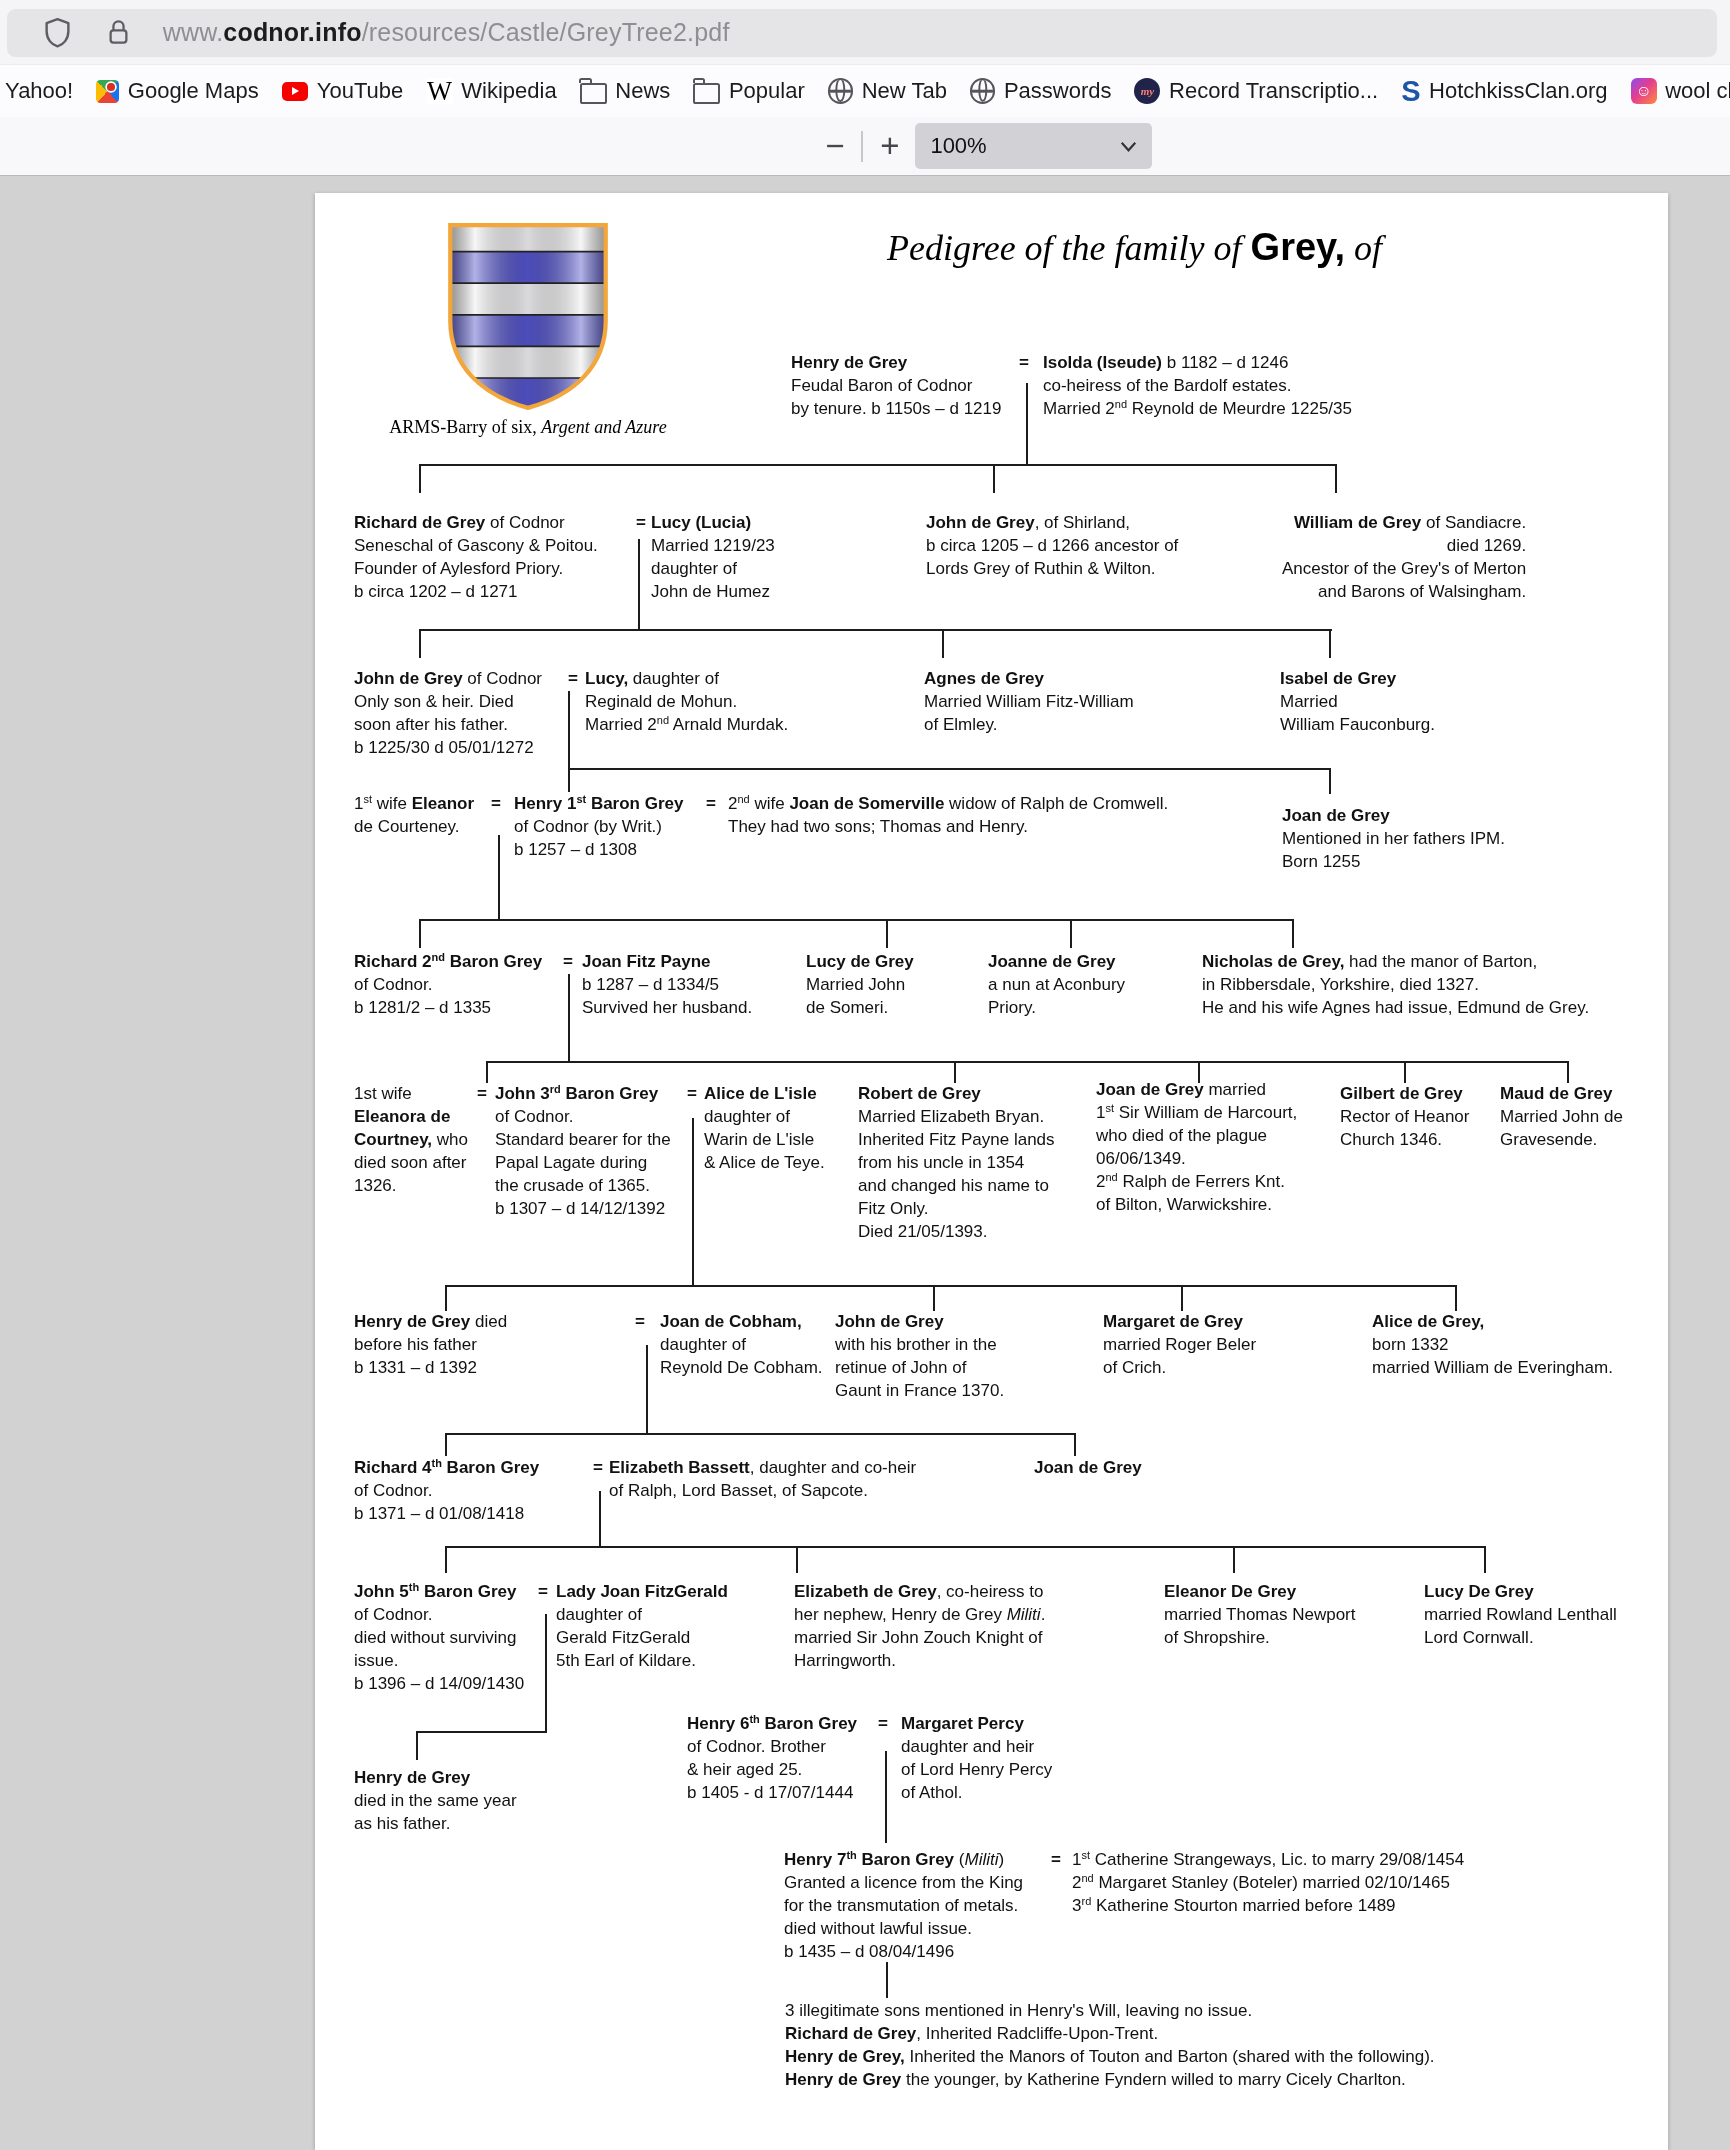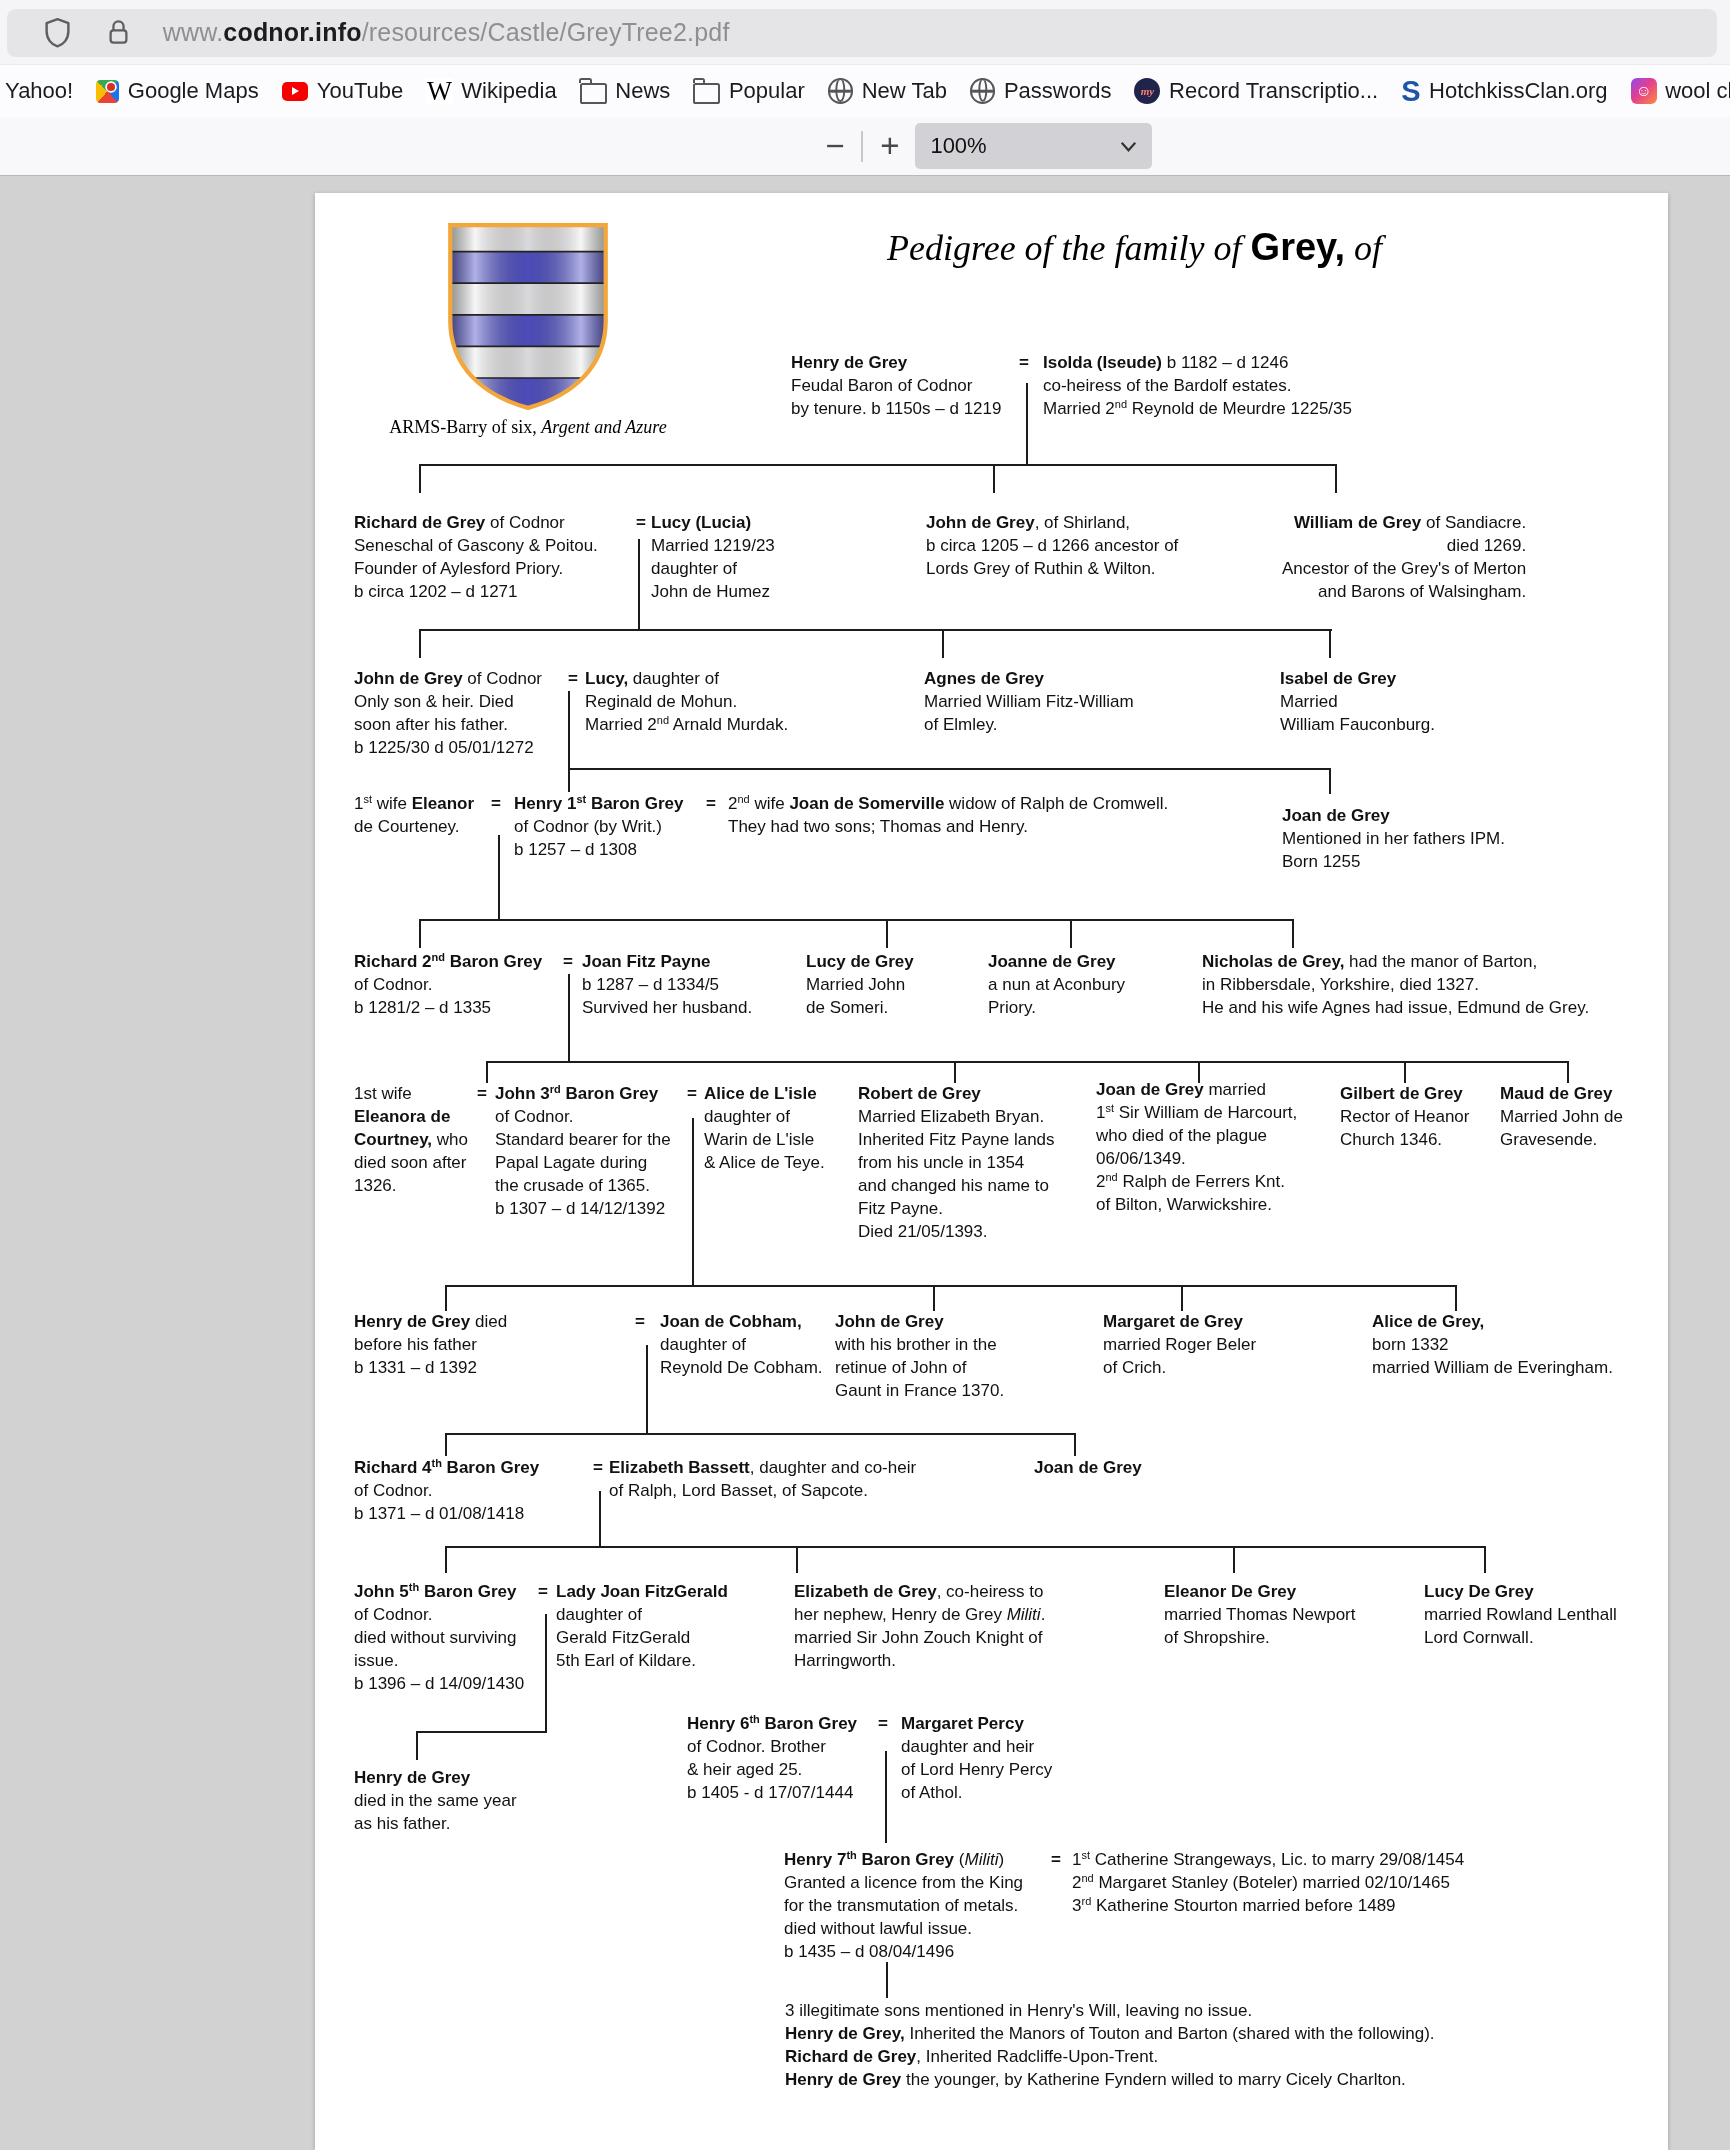--- a/index.html
+++ b/index.html
@@ -325,21 +325,21 @@
           <div><span>daughter of</span></div>
           <div><span>Warin de L'isle</span></div>
           <div><span>&amp; Alice de Teye.</span></div>
         </div>
         <div class="node" style="left: 543px; top: 889px;">
           <div><span class="b">Robert de Grey</span></div>
           <div><span>Married Elizabeth Bryan.</span></div>
           <div><span>Inherited Fitz Payne lands</span></div>
           <div><span>from his uncle in 1354</span></div>
           <div><span>and changed his name to</span></div>
-          <div><span>Fitz Payne.</span></div>
+          <div><span>Fitz Only.</span></div>
           <div><span>Died 21/05/1393.</span></div>
         </div>
         <div class="node" style="left: 781px; top: 885px;">
           <div><span class="b">Joan de Grey</span><span> married</span></div>
           <div><span>1</span><span class="sup">st</span><span> Sir William de Harcourt,</span></div>
           <div><span>who died of the plague</span></div>
           <div><span>06/06/1349.</span></div>
           <div><span>2</span><span class="sup">nd</span><span> Ralph de Ferrers Knt.</span></div>
           <div><span>of Bilton, Warwickshire.</span></div>
         </div>
@@ -459,22 +459,22 @@
         <div class="node" style="left: 736px; top: 1655px;">
           <div><span class="b">=</span></div>
         </div>
         <div class="node" style="left: 757px; top: 1655px;">
           <div><span>1</span><span class="sup">st</span><span> Catherine Strangeways, Lic. to marry 29/08/1454</span></div>
           <div><span>2</span><span class="sup">nd</span><span> Margaret Stanley (Boteler) married 02/10/1465</span></div>
           <div><span>3</span><span class="sup">rd</span><span> Katherine Stourton married before 1489</span></div>
         </div>
         <div class="node" style="left: 470px; top: 1806px;">
           <div><span>3 illegitimate sons mentioned in Henry's Will, leaving no issue.</span></div>
+          <div><span class="b">Richard de Grey</span><span>, Inherited Radcliffe-Upon-Trent.</span></div>
           <div><span class="b">Henry de Grey,</span><span> Inherited the Manors of Touton and Barton (shared with the following).</span></div>
-          <div><span class="b">Richard de Grey</span><span>, Inherited Radcliffe-Upon-Trent.</span></div>
           <div><span class="b">Henry de Grey</span><span> the younger, by Katherine Fyndern willed to marry Cicely Charlton.</span></div>
         </div>
         <div class="conn" style="left: 711px; top: 190px; width: 1.7px; height: 81px;"></div>
         <div class="conn" style="left: 104px; top: 271px; width: 918px; height: 1.7px;"></div>
         <div class="conn" style="left: 104px; top: 271px; width: 1.7px; height: 29px;"></div>
         <div class="conn" style="left: 678px; top: 271px; width: 1.7px; height: 29px;"></div>
         <div class="conn" style="left: 1020px; top: 271px; width: 1.7px; height: 29px;"></div>
         <div class="conn" style="left: 323px; top: 346px; width: 1.7px; height: 92px;"></div>
         <div class="conn" style="left: 104px; top: 436px; width: 913px; height: 1.7px;"></div>
         <div class="conn" style="left: 104px; top: 436px; width: 1.7px; height: 29px;"></div>

